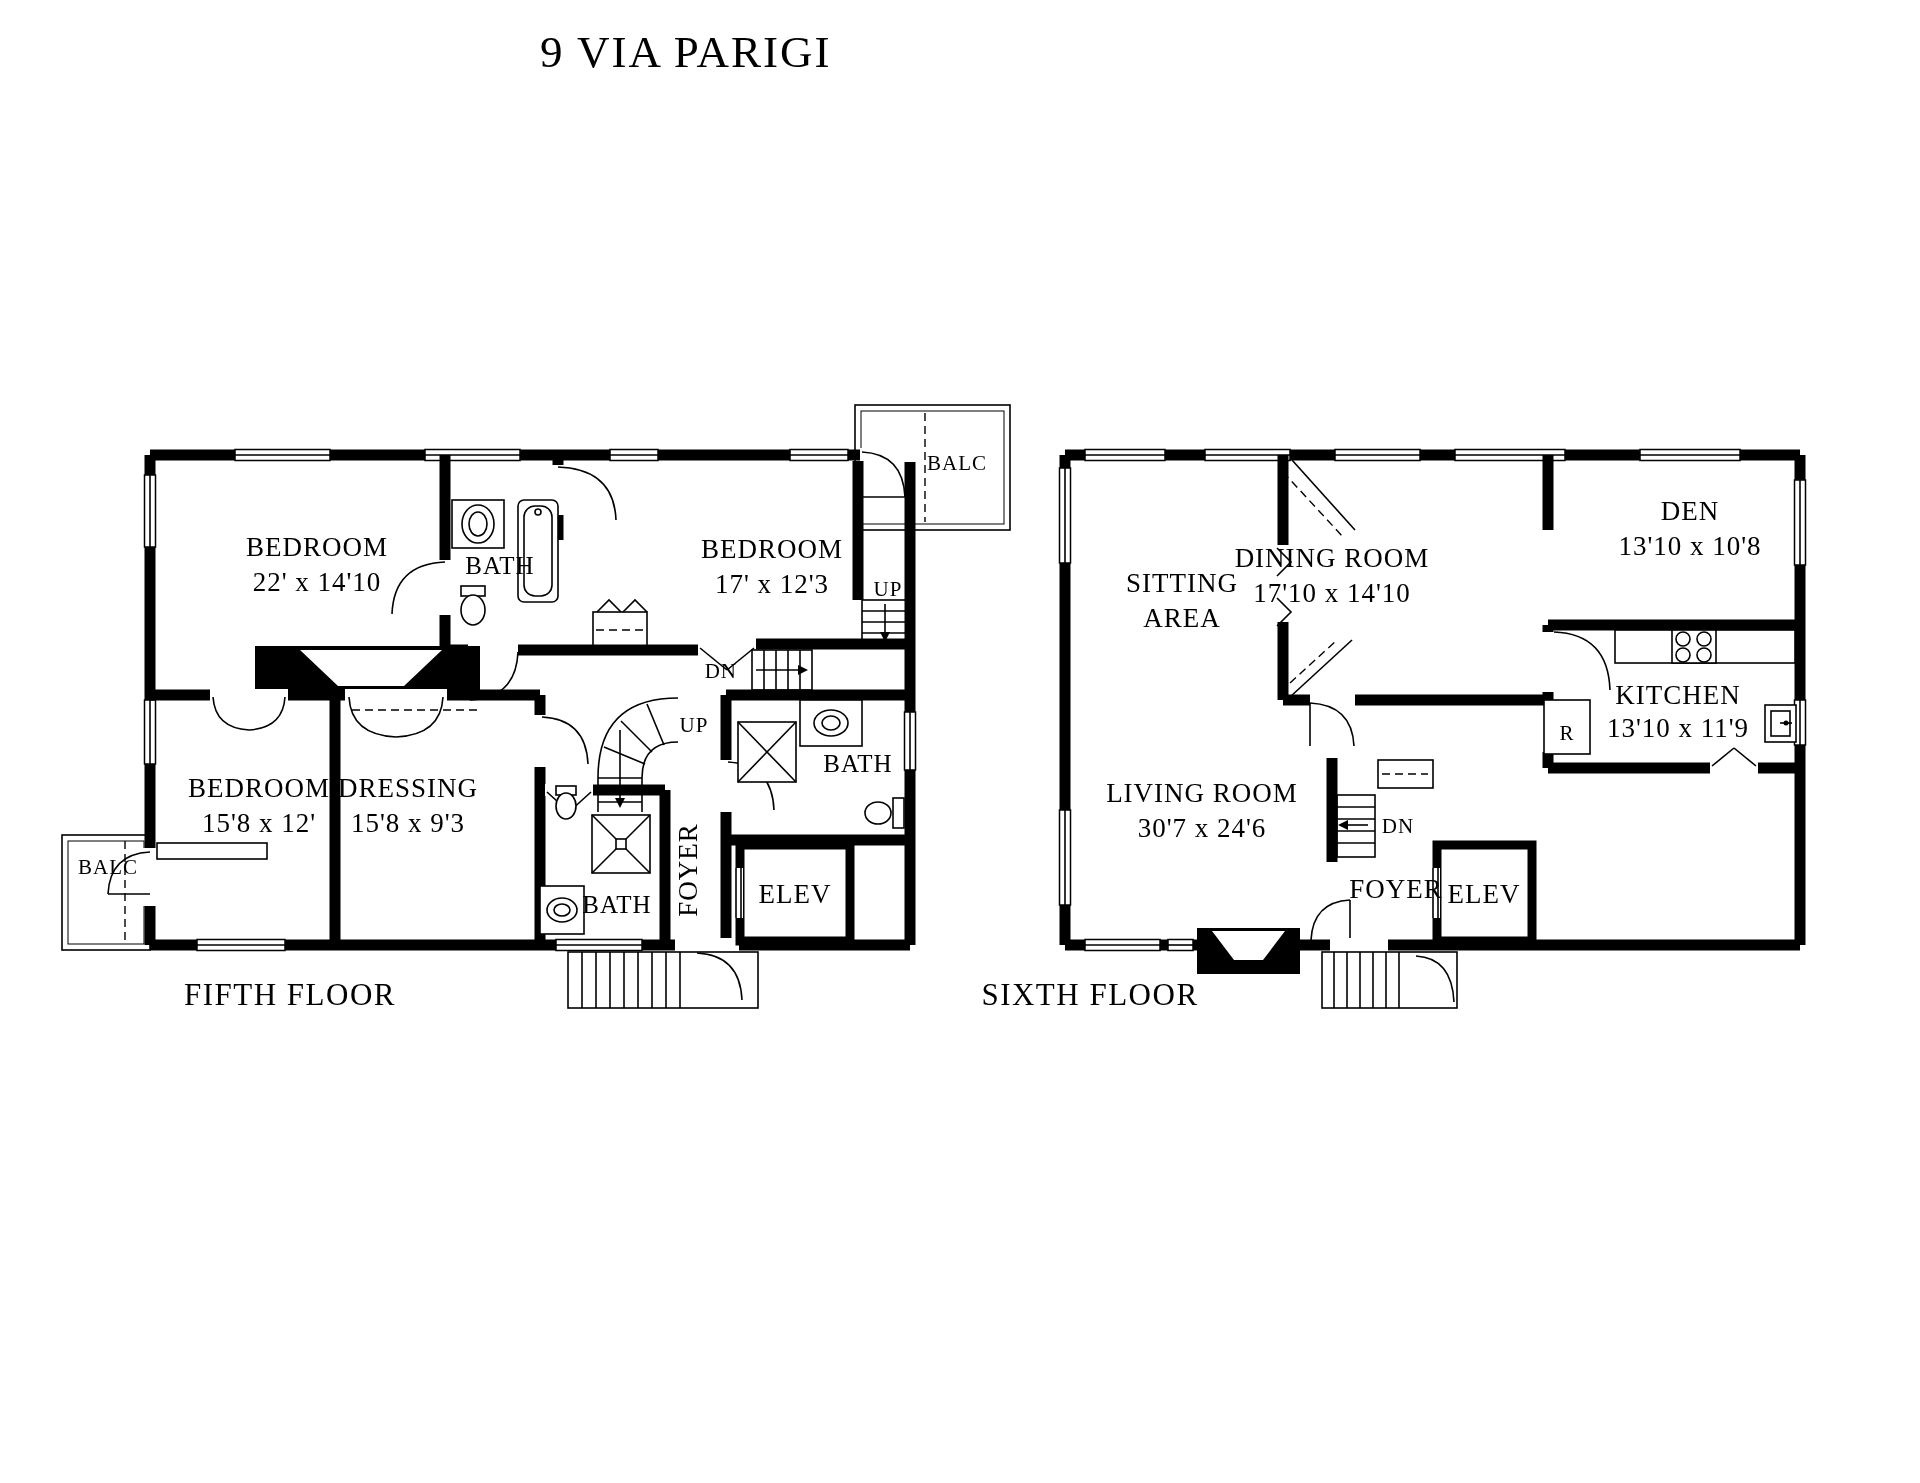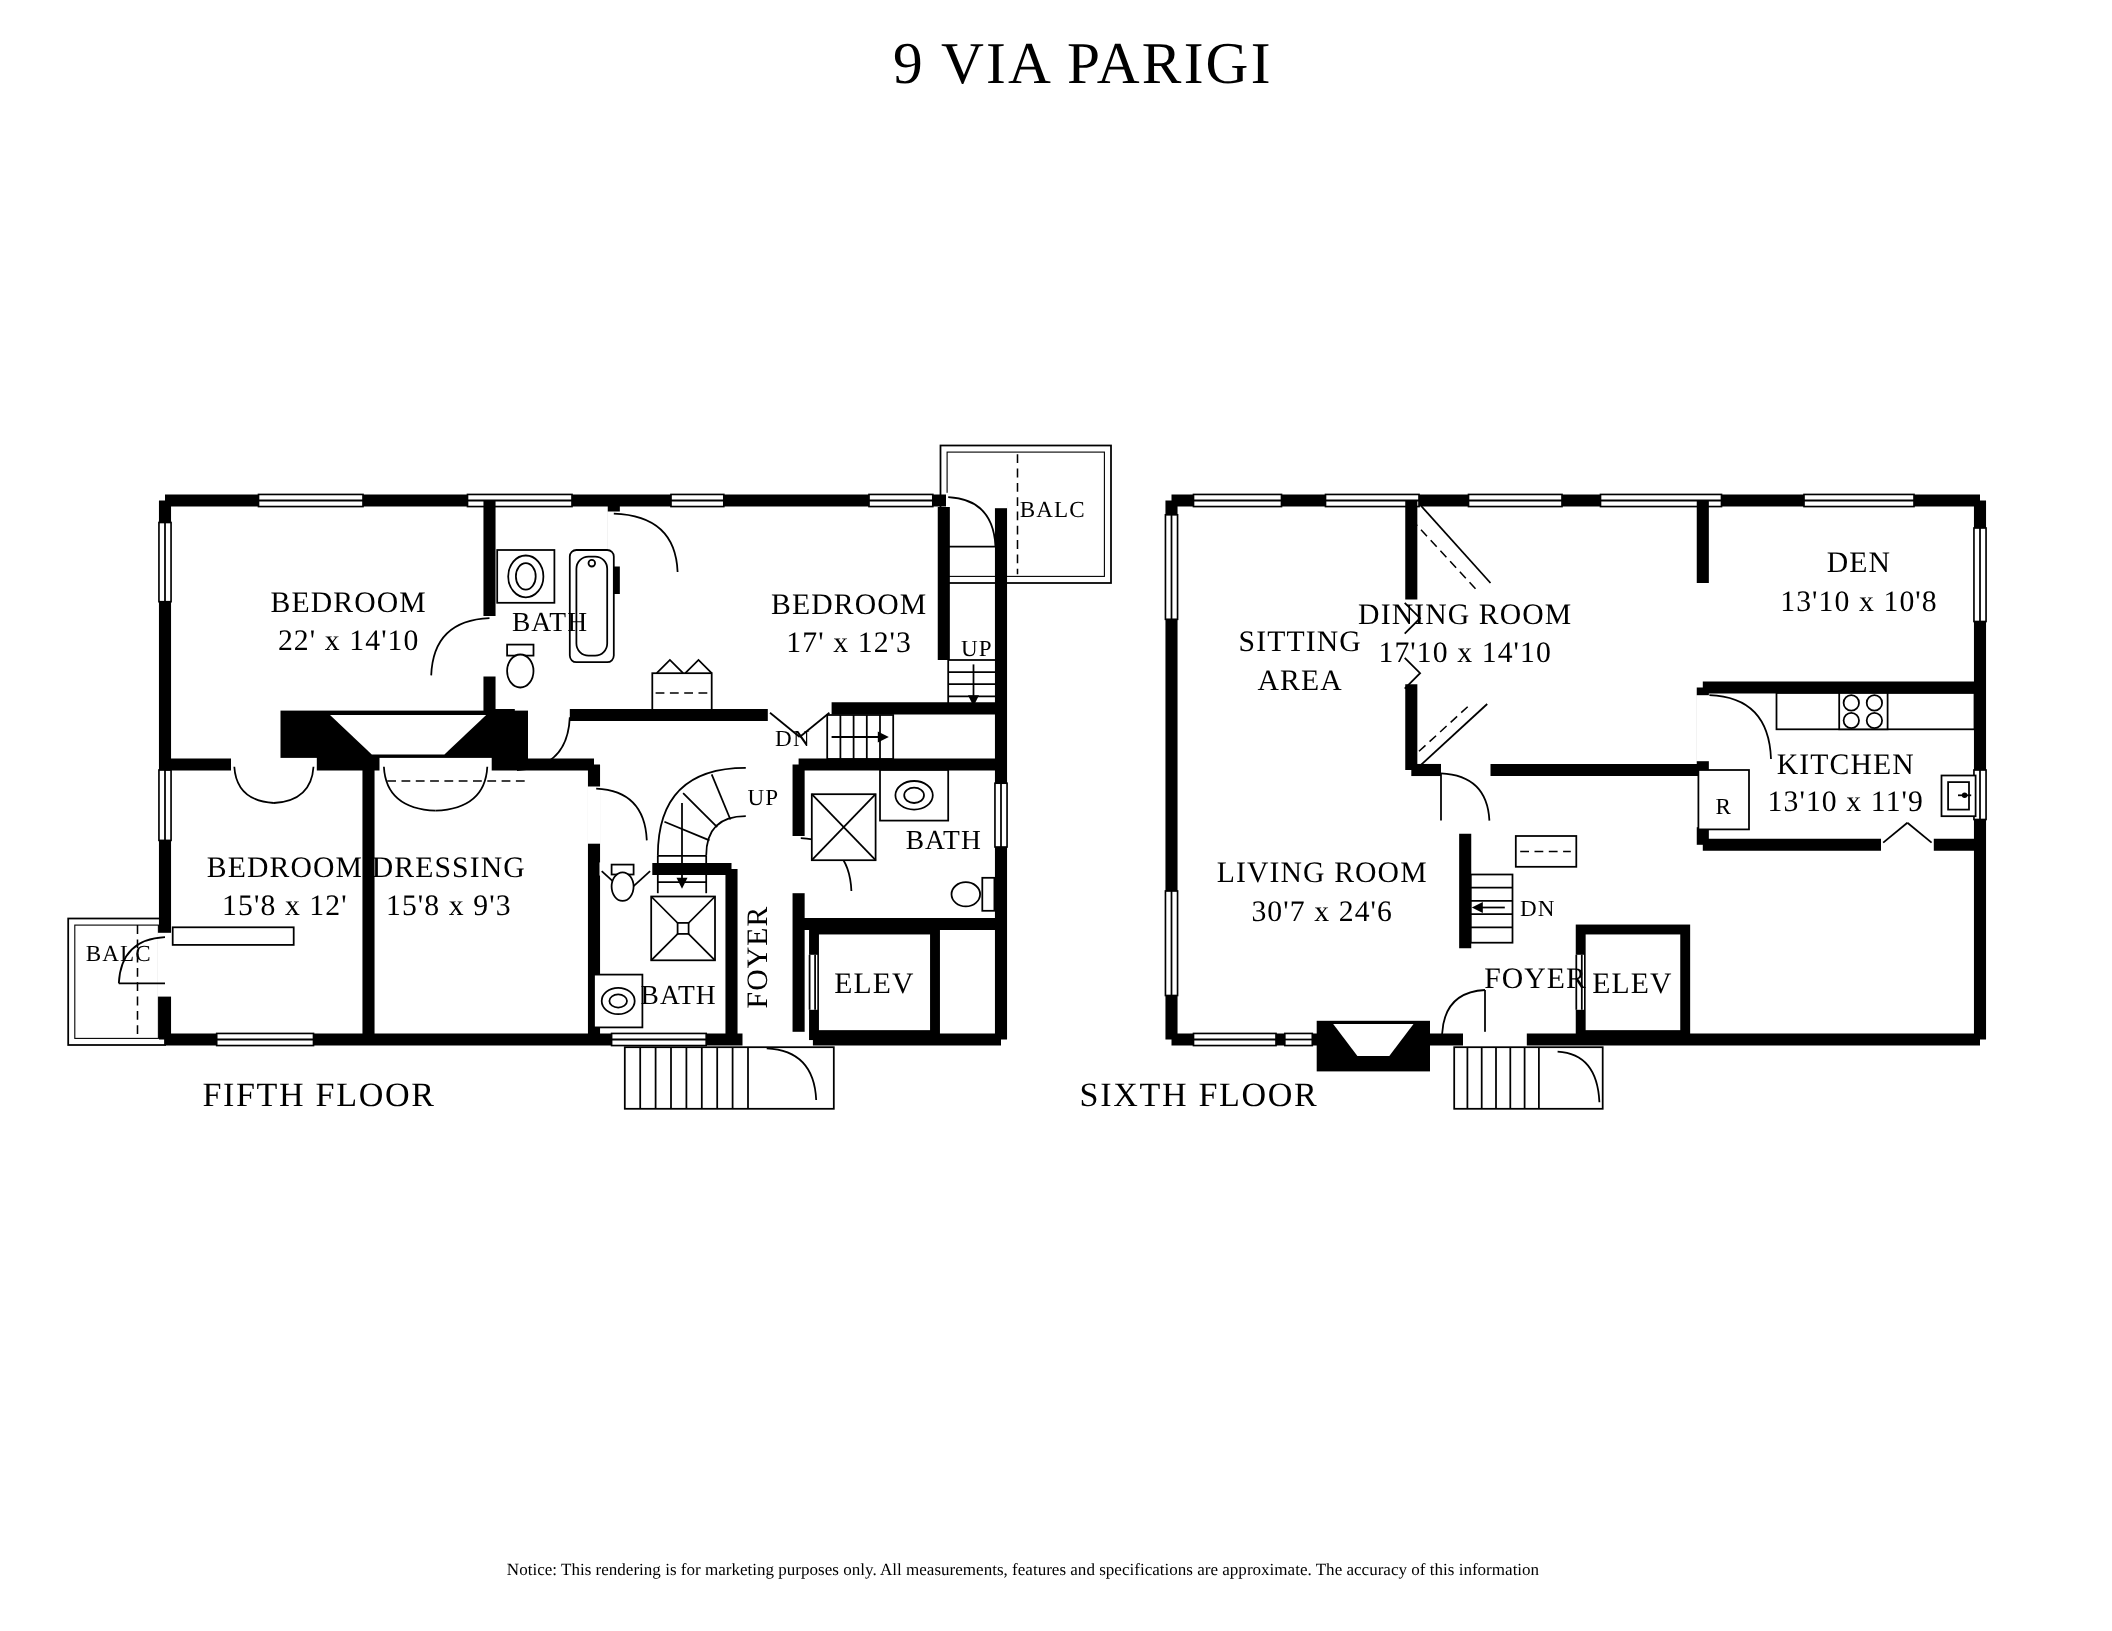--- a/index.html
+++ b/index.html
@@ -1,19 +1,19 @@
 <!DOCTYPE html>
 <html><head>
 <meta charset="utf-8">
 <style>
   html,body{margin:0;padding:0;background:#ffffff;}
   .page{position:relative;width:1920px;height:1483px;background:#fff;
         font-family:"Liberation Serif","DejaVu Serif",serif;color:#000;overflow:hidden;}
-  .title{position:absolute;top:26px;left:557px;width:600px;text-align:right;
-         font-size:54px;letter-spacing:2px;white-space:nowrap;}
+  .title{position:absolute;top:26px;left:540px;width:600px;text-align:left;
+         font-size:45px;letter-spacing:2px;white-space:nowrap;}
   .notice{position:absolute;top:1418px;left:0;width:1860px;text-align:center;
           font-size:15.5px;line-height:19px;}
   svg{position:absolute;top:0;left:0;}
   .w{stroke:#000;stroke-width:11;fill:none;}
   .w9{stroke:#000;stroke-width:9;fill:none;}
   .t{stroke:#000;stroke-width:1.6;fill:none;}
   .d{stroke:#000;stroke-width:1.4;fill:none;stroke-dasharray:8 5;}
   .win{fill:#fff;stroke:#000;stroke-width:1.5;}
   .gap{fill:#fff;stroke:none;}
   .blk{fill:#000;stroke:none;}
@@ -367,16 +367,15 @@
         <text class="rm" x="1202" y="802">LIVING ROOM</text>
         <text class="rm" x="1202" y="837">30'7 x 24'6</text>
         <text class="rm" x="1396" y="898">FOYER</text>
         <text class="rm" x="1484" y="903">ELEV</text>
         <text class="fl" x="1090" y="1005">SIXTH FLOOR</text>
       </g>
     </g>
   </svg>
 
   <div class="notice">
-    <div>Notice: This rendering is for marketing purposes only. All measurements, features and specifications are approximate. The accuracy of this information</div>
   </div>
 
 </div>
 
 </body></html>

